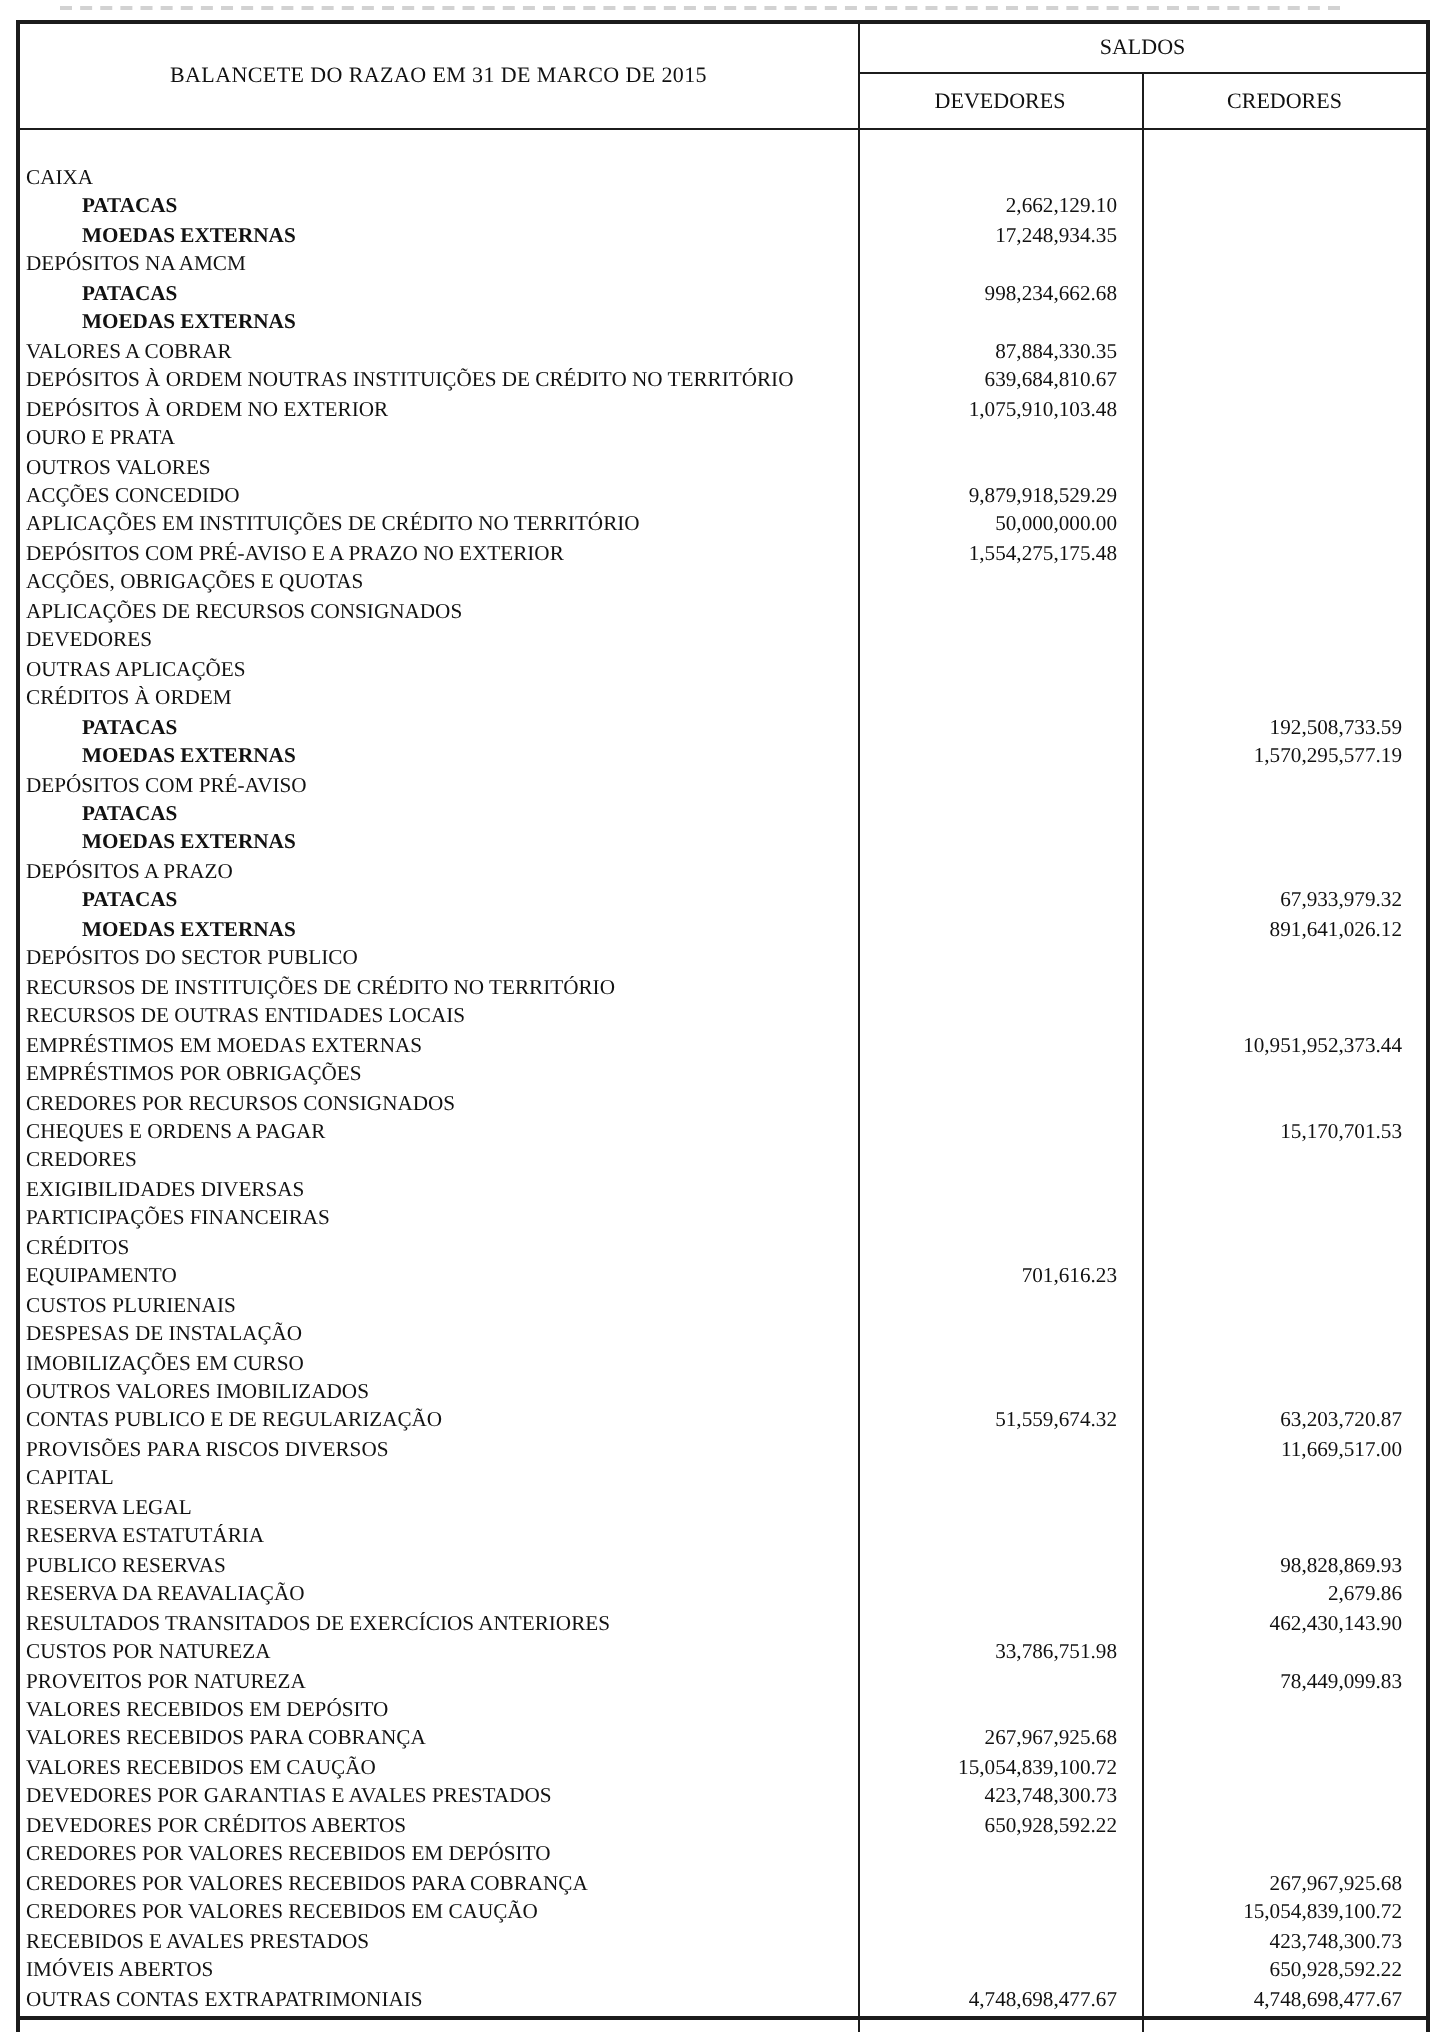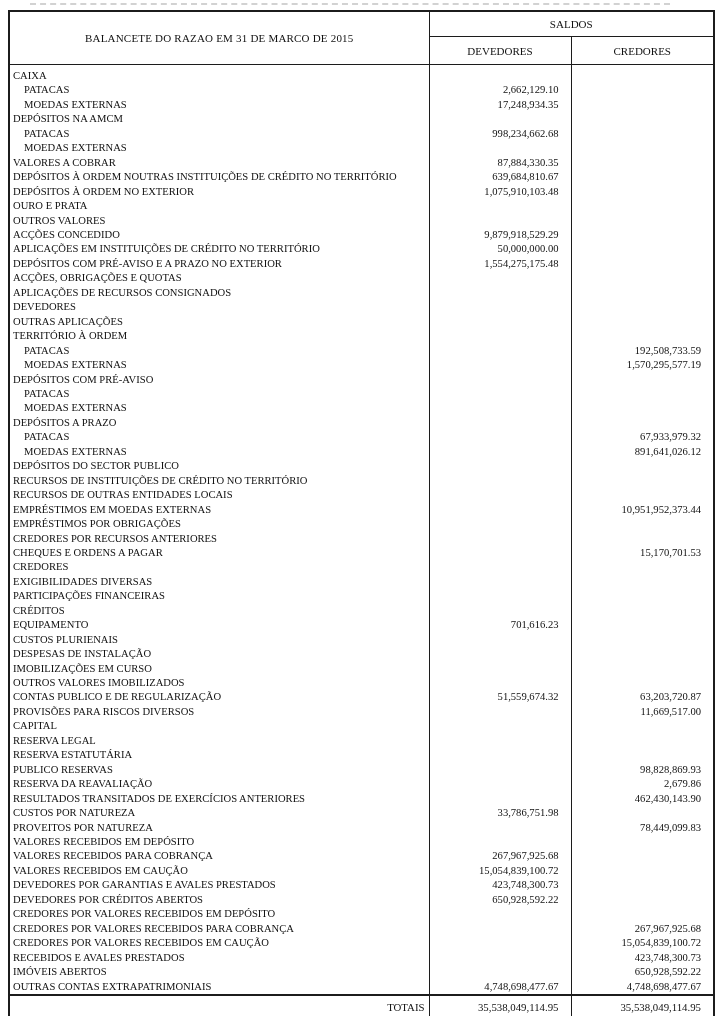--- a/index.html
+++ b/index.html
@@ -40,23 +40,23 @@
 
   tbody td {
     font-size:10.6px;
     line-height:14.45px;
     height:14.45px;
     padding:0;
     white-space:nowrap;
     overflow:hidden;
     vertical-align:bottom;
   }
-  tbody tr:first-child td { padding-top:4px; }
+  tbody tr:first-child td { padding-top:18px; }
   td.lbl { padding-left:3px; border-right:1px solid #1c1c1c; }
-  td.lbl.ind { padding-left:14px; }
+  td.lbl.ind { padding-left:31px;font-weight:bold; }
   td.val { text-align:right; padding-right:12px; }
   td.val.dev { border-right:1px solid #1c1c1c; }
 
   tfoot td {
     border-top:2px solid #1c1c1c;
     font-size:10.8px;
     height:21px;
     padding:0;
     vertical-align:middle;
   }
@@ -170,21 +170,21 @@
         <td class="lbl">DEVEDORES</td>
         <td class="val dev"></td>
         <td class="val"></td>
       </tr>
       <tr>
         <td class="lbl">OUTRAS APLICAÇÕES</td>
         <td class="val dev"></td>
         <td class="val"></td>
       </tr>
       <tr>
-        <td class="lbl">TERRITÓRIO À ORDEM</td>
+        <td class="lbl">CRÉDITOS À ORDEM</td>
         <td class="val dev"></td>
         <td class="val"></td>
       </tr>
       <tr>
         <td class="lbl ind">PATACAS</td>
         <td class="val dev"></td>
         <td class="val">192,508,733.59</td>
       </tr>
       <tr>
         <td class="lbl ind">MOEDAS EXTERNAS</td>
@@ -240,21 +240,21 @@
         <td class="lbl">EMPRÉSTIMOS EM MOEDAS EXTERNAS</td>
         <td class="val dev"></td>
         <td class="val">10,951,952,373.44</td>
       </tr>
       <tr>
         <td class="lbl">EMPRÉSTIMOS POR OBRIGAÇÕES</td>
         <td class="val dev"></td>
         <td class="val"></td>
       </tr>
       <tr>
-        <td class="lbl">CREDORES POR RECURSOS ANTERIORES</td>
+        <td class="lbl">CREDORES POR RECURSOS CONSIGNADOS</td>
         <td class="val dev"></td>
         <td class="val"></td>
       </tr>
       <tr>
         <td class="lbl">CHEQUES E ORDENS A PAGAR</td>
         <td class="val dev"></td>
         <td class="val">15,170,701.53</td>
       </tr>
       <tr>
         <td class="lbl">CREDORES</td>

